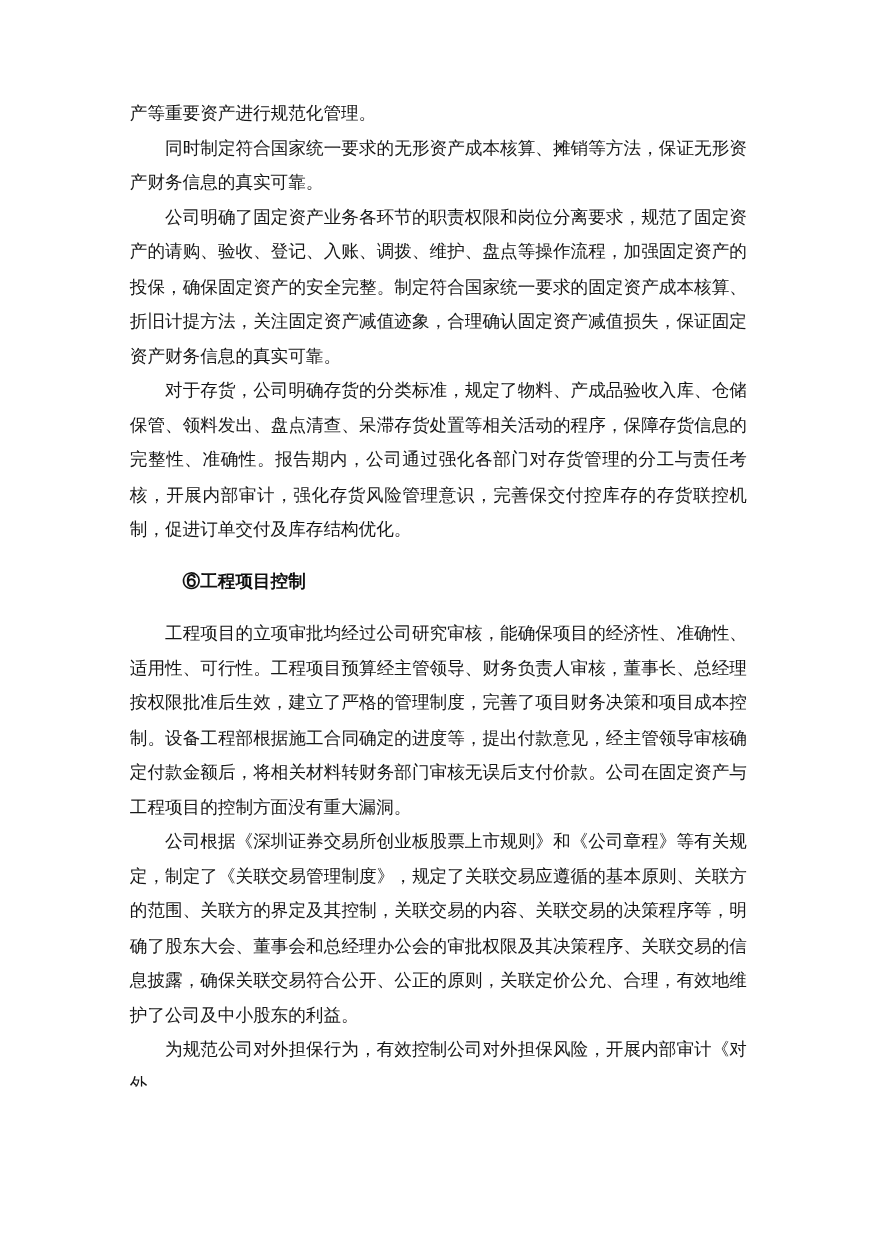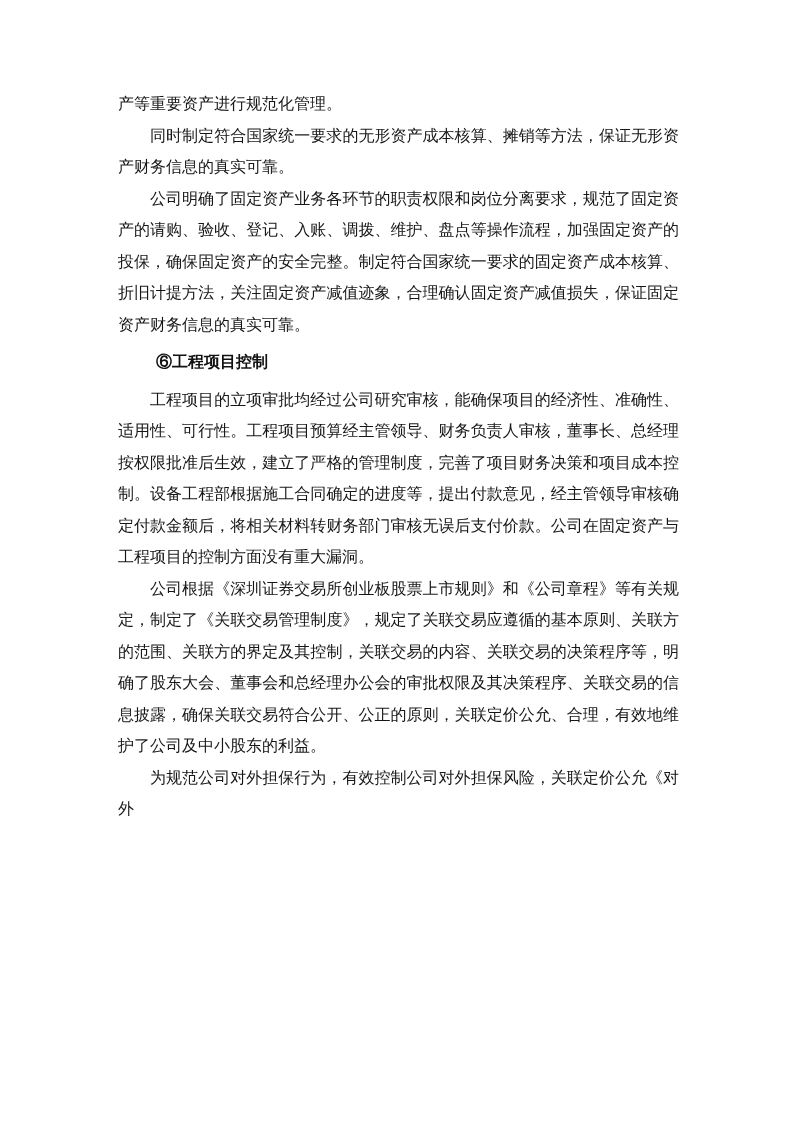--- a/index.html
+++ b/index.html
@@ -27,35 +27,36 @@
   }
   .para {
     margin: 0;
     padding: 0;
     text-indent: 2em;
   }
   .para.continuation {
     text-indent: 0;
   }
   .heading {
-    margin: 6px;
+    margin: 16px;
     padding: 0;
     text-indent: 2em;
     font-size: 16px;
     line-height: 31.5px;
     font-weight: bold;
     color: #111111;
   }
 </style>
 </head>
 <body>
 
 <div class="doc-page">
   <div class="doc-content">
     <p class="para continuation">产等重要资产进行规范化管理。</p>
     <p class="para">同时制定符合国家统一要求的无形资产成本核算、摊销等方法，保证无形资产财务信息的真实可靠。</p>
     <p class="para">公司明确了固定资产业务各环节的职责权限和岗位分离要求，规范了固定资产的请购、验收、登记、入账、调拨、维护、盘点等操作流程，加强固定资产的投保，确保固定资产的安全完整。制定符合国家统一要求的固定资产成本核算、折旧计提方法，关注固定资产减值迹象，合理确认固定资产减值损失，保证固定资产财务信息的真实可靠。</p>
+    <p class="para">对于存货，公司明确存货的分类标准，规定了物料、产成品验收入库、仓储保管、领料发出、盘点清查、呆滞存货处置等相关活动的程序，保障存货信息的完整性、准确性。报告期内，公司通过强化各部门对存货管理的分工与责任考核，开展内部审计，强化存货风险管理意识，完善保交付控库存的存货联控机制，促进订单交付及库存结构优化。</p>
     <h3 class="heading">⑥工程项目控制</h3>
     <p class="para">工程项目的立项审批均经过公司研究审核，能确保项目的经济性、准确性、适用性、可行性。工程项目预算经主管领导、财务负责人审核，董事长、总经理按权限批准后生效，建立了严格的管理制度，完善了项目财务决策和项目成本控制。设备工程部根据施工合同确定的进度等，提出付款意见，经主管领导审核确定付款金额后，将相关材料转财务部门审核无误后支付价款。公司在固定资产与工程项目的控制方面没有重大漏洞。</p>
     <p class="para">公司根据《深圳证券交易所创业板股票上市规则》和《公司章程》等有关规定，制定了《关联交易管理制度》，规定了关联交易应遵循的基本原则、关联方的范围、关联方的界定及其控制，关联交易的内容、关联交易的决策程序等，明确了股东大会、董事会和总经理办公会的审批权限及其决策程序、关联交易的信息披露，确保关联交易符合公开、公正的原则，关联定价公允、合理，有效地维护了公司及中小股东的利益。</p>
-    <p class="para">为规范公司对外担保行为，有效控制公司对外担保风险，关联定价公允《对外</p>
+    <p class="para">为规范公司对外担保行为，有效控制公司对外担保风险，开展内部审计《对外</p>
   </div>
 </div>
 
 </body></html>

